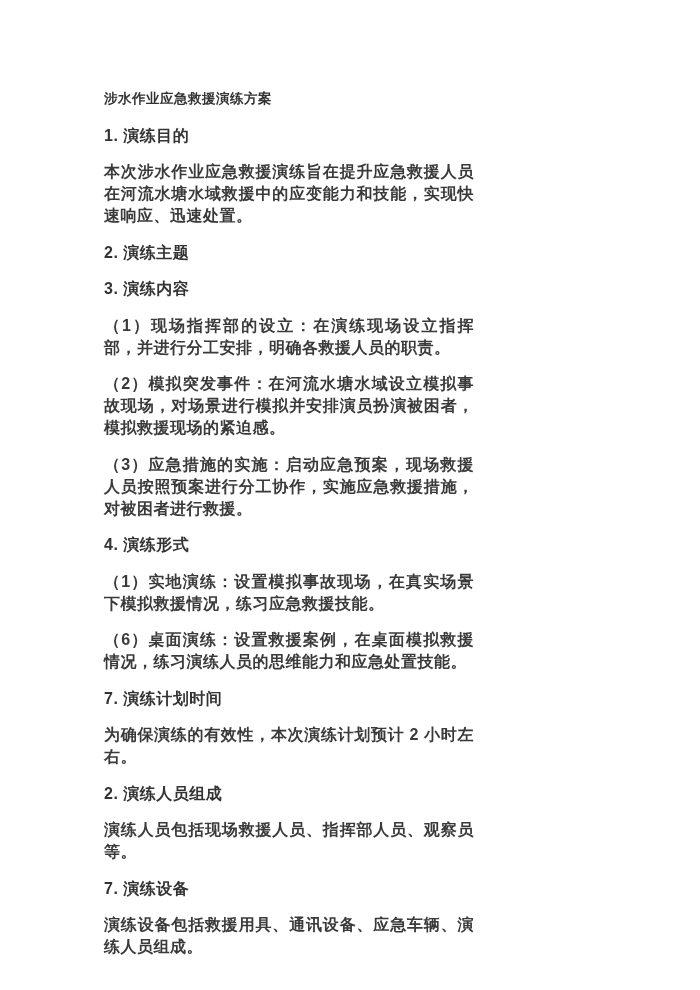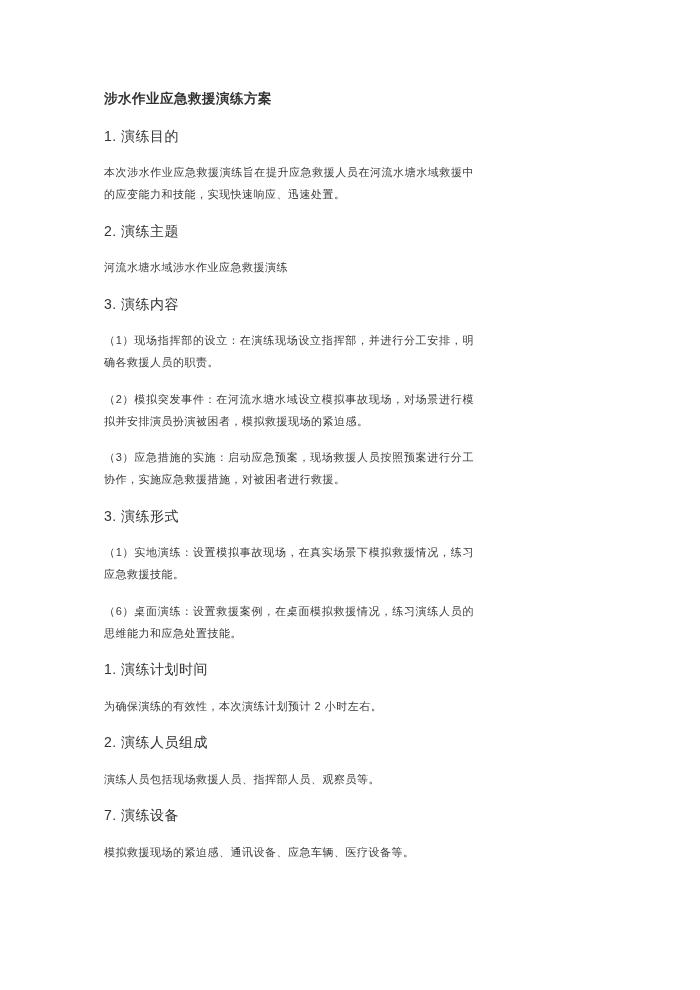--- a/index.html
+++ b/index.html
@@ -19,55 +19,54 @@
   }
   .doc-title {
     font-size: 13.5px;
     font-weight: bold;
     color: #333333;
     line-height: 22px;
     margin: 0 0 14.5px 0;
     letter-spacing: 0.5px;
   }
   .block-heading {
-    font-size: 14px;
-    font-weight: normal;
+    font-size: 16px;
+    font-weight: bold;
     color: #333333;
     line-height: 22px;
     margin: 0 0 14.5px 0;
     letter-spacing: 0.5px;
   }
   .block-paragraph {
-    font-size: 11px;
-    font-weight: normal;
+    font-size: 16px;
+    font-weight: bold;
     color: #3a3a3a;
     line-height: 22px;
     margin: 0 0 14.5px 0;
     letter-spacing: 0.5px;
     text-align: justify;
     text-justify: inter-ideograph;
   }
 </style>
 </head>
 <body>
 
 <div class="page">
   <p class="doc-title">涉水作业应急救援演练方案</p>
   <div id="doc-blocks">
       <p class="block-heading">1. 演练目的</p>
       <p class="block-paragraph">本次涉水作业应急救援演练旨在提升应急救援人员在河流水塘水域救援中的应变能力和技能，实现快速响应、迅速处置。</p>
       <p class="block-heading">2. 演练主题</p>
-      <p class="block-paragraph">河流水塘水域涉水作业应急救援演练</p>
       <p class="block-heading">3. 演练内容</p>
       <p class="block-paragraph">（1）现场指挥部的设立：在演练现场设立指挥部，并进行分工安排，明确各救援人员的职责。</p>
       <p class="block-paragraph">（2）模拟突发事件：在河流水塘水域设立模拟事故现场，对场景进行模拟并安排演员扮演被困者，模拟救援现场的紧迫感。</p>
       <p class="block-paragraph">（3）应急措施的实施：启动应急预案，现场救援人员按照预案进行分工协作，实施应急救援措施，对被困者进行救援。</p>
-      <p class="block-heading">3. 演练形式</p>
+      <p class="block-heading">4. 演练形式</p>
       <p class="block-paragraph">（1）实地演练：设置模拟事故现场，在真实场景下模拟救援情况，练习应急救援技能。</p>
       <p class="block-paragraph">（6）桌面演练：设置救援案例，在桌面模拟救援情况，练习演练人员的思维能力和应急处置技能。</p>
-      <p class="block-heading">1. 演练计划时间</p>
+      <p class="block-heading">7. 演练计划时间</p>
       <p class="block-paragraph">为确保演练的有效性，本次演练计划预计 2 小时左右。</p>
       <p class="block-heading">2. 演练人员组成</p>
       <p class="block-paragraph">演练人员包括现场救援人员、指挥部人员、观察员等。</p>
       <p class="block-heading">7. 演练设备</p>
-      <p class="block-paragraph">模拟救援现场的紧迫感、通讯设备、应急车辆、医疗设备等。</p>
+      <p class="block-paragraph">演练设备包括救援用具、通讯设备、应急车辆、演练人员组成。</p>
     </div>
 </div>
 
 </body></html>

